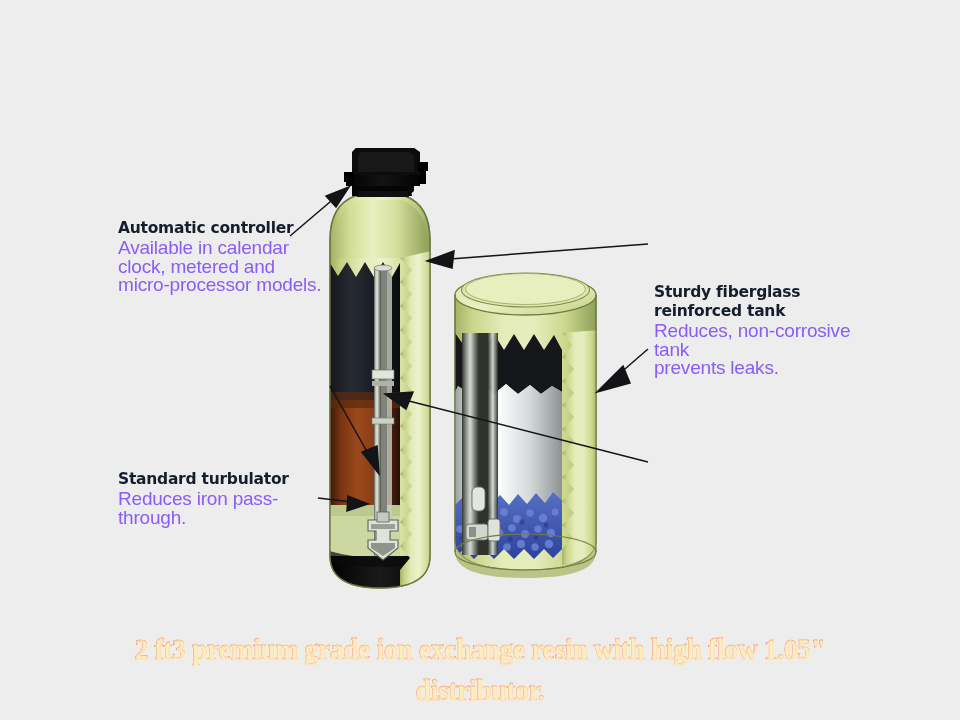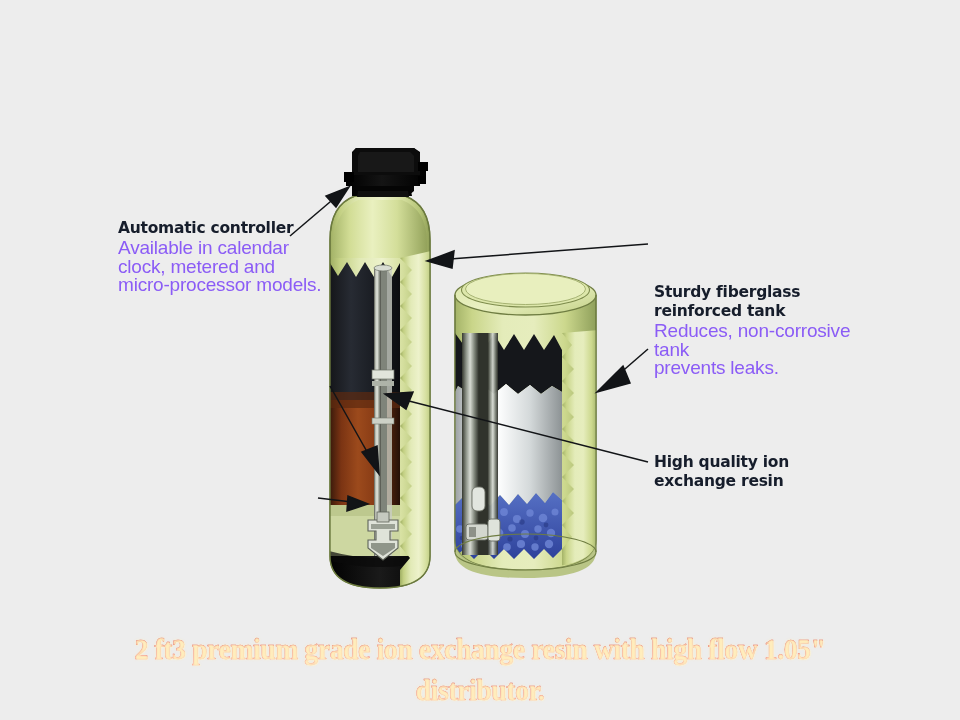--- a/index.html
+++ b/index.html
@@ -387,32 +387,34 @@
   </svg>
 
   <div class="callout cl-auto">
     <div class="c-title">Automatic controller</div>
     <div class="c-body">Available in calendar
 clock, metered and
 micro-processor models.</div>
   </div>
 
 
+  <div class="callout cl-turb">
+    <div class="c-title">Standard turbulator</div>
+    <div class="c-body">Reduces iron pass-through.</div>
+  </div>
 
   <div class="callout cl-sturdy">
     <div class="c-title">Sturdy fiberglass
 reinforced tank</div>
     <div class="c-body">Reduces, non-corrosive tank
 prevents leaks.</div>
   </div>
 
 
   <div class="callout cl-resin">
-    <div class="c-title">High quality ion
-exchange resin</div>
   </div>
 
   <div id="caption">
     <span class="cap-line">2 ft3 premium grade ion exchange resin with high flow 1.05"</span>
     <span class="cap-line">distributor.</span>
   </div>
 
 </div>
 
 </body></html>

